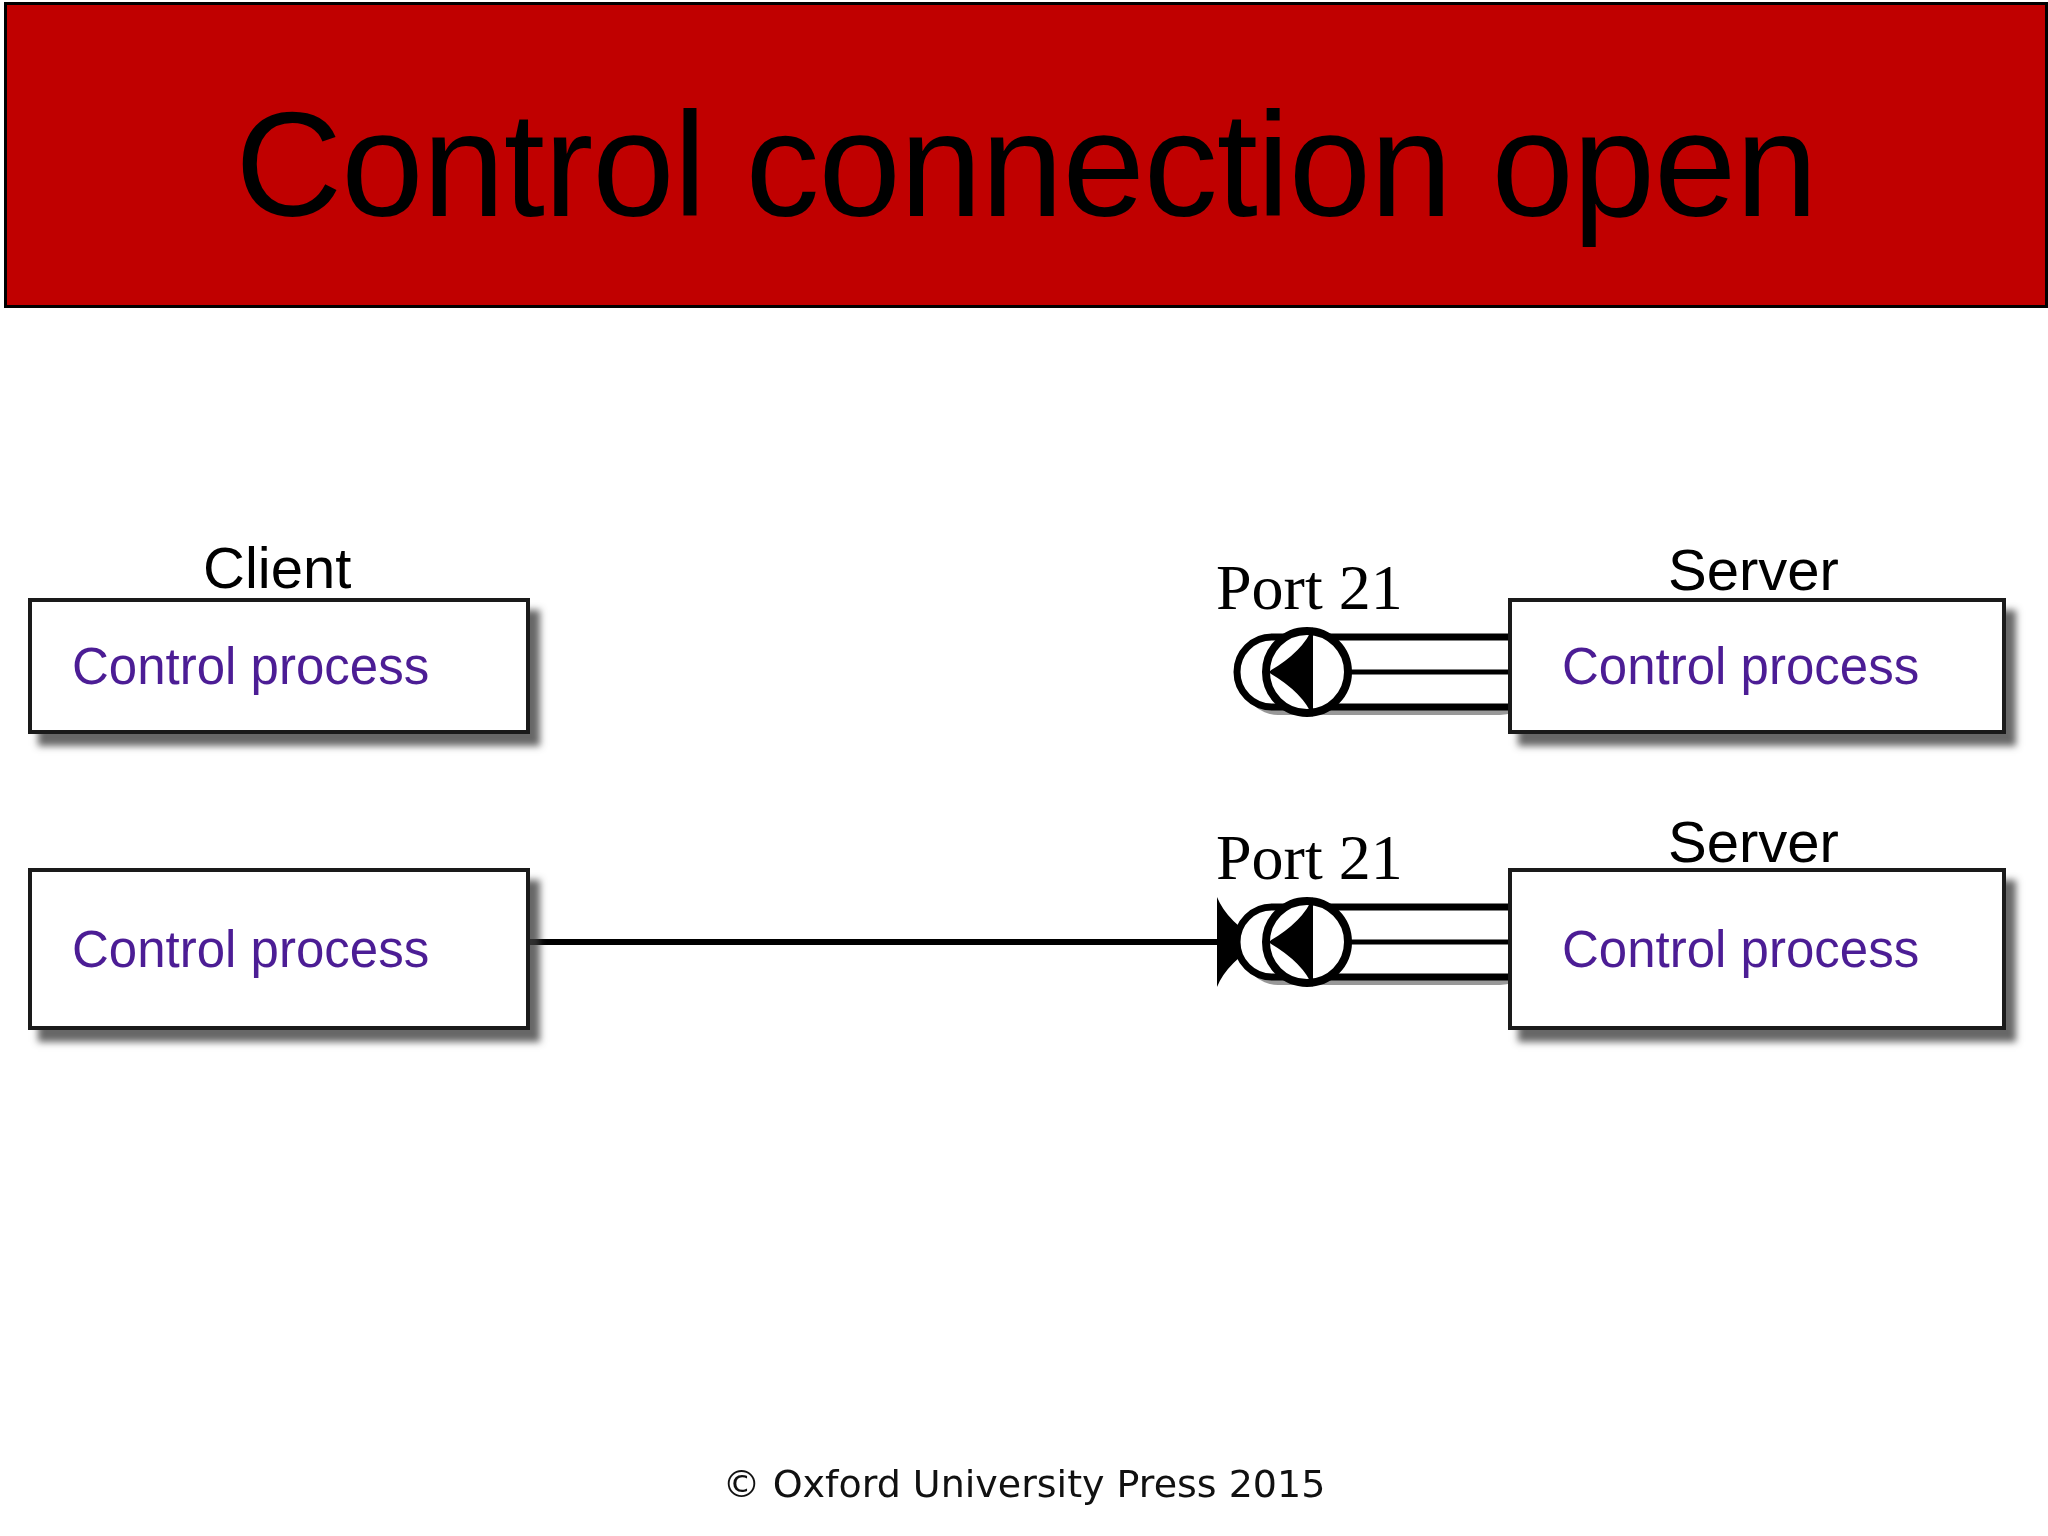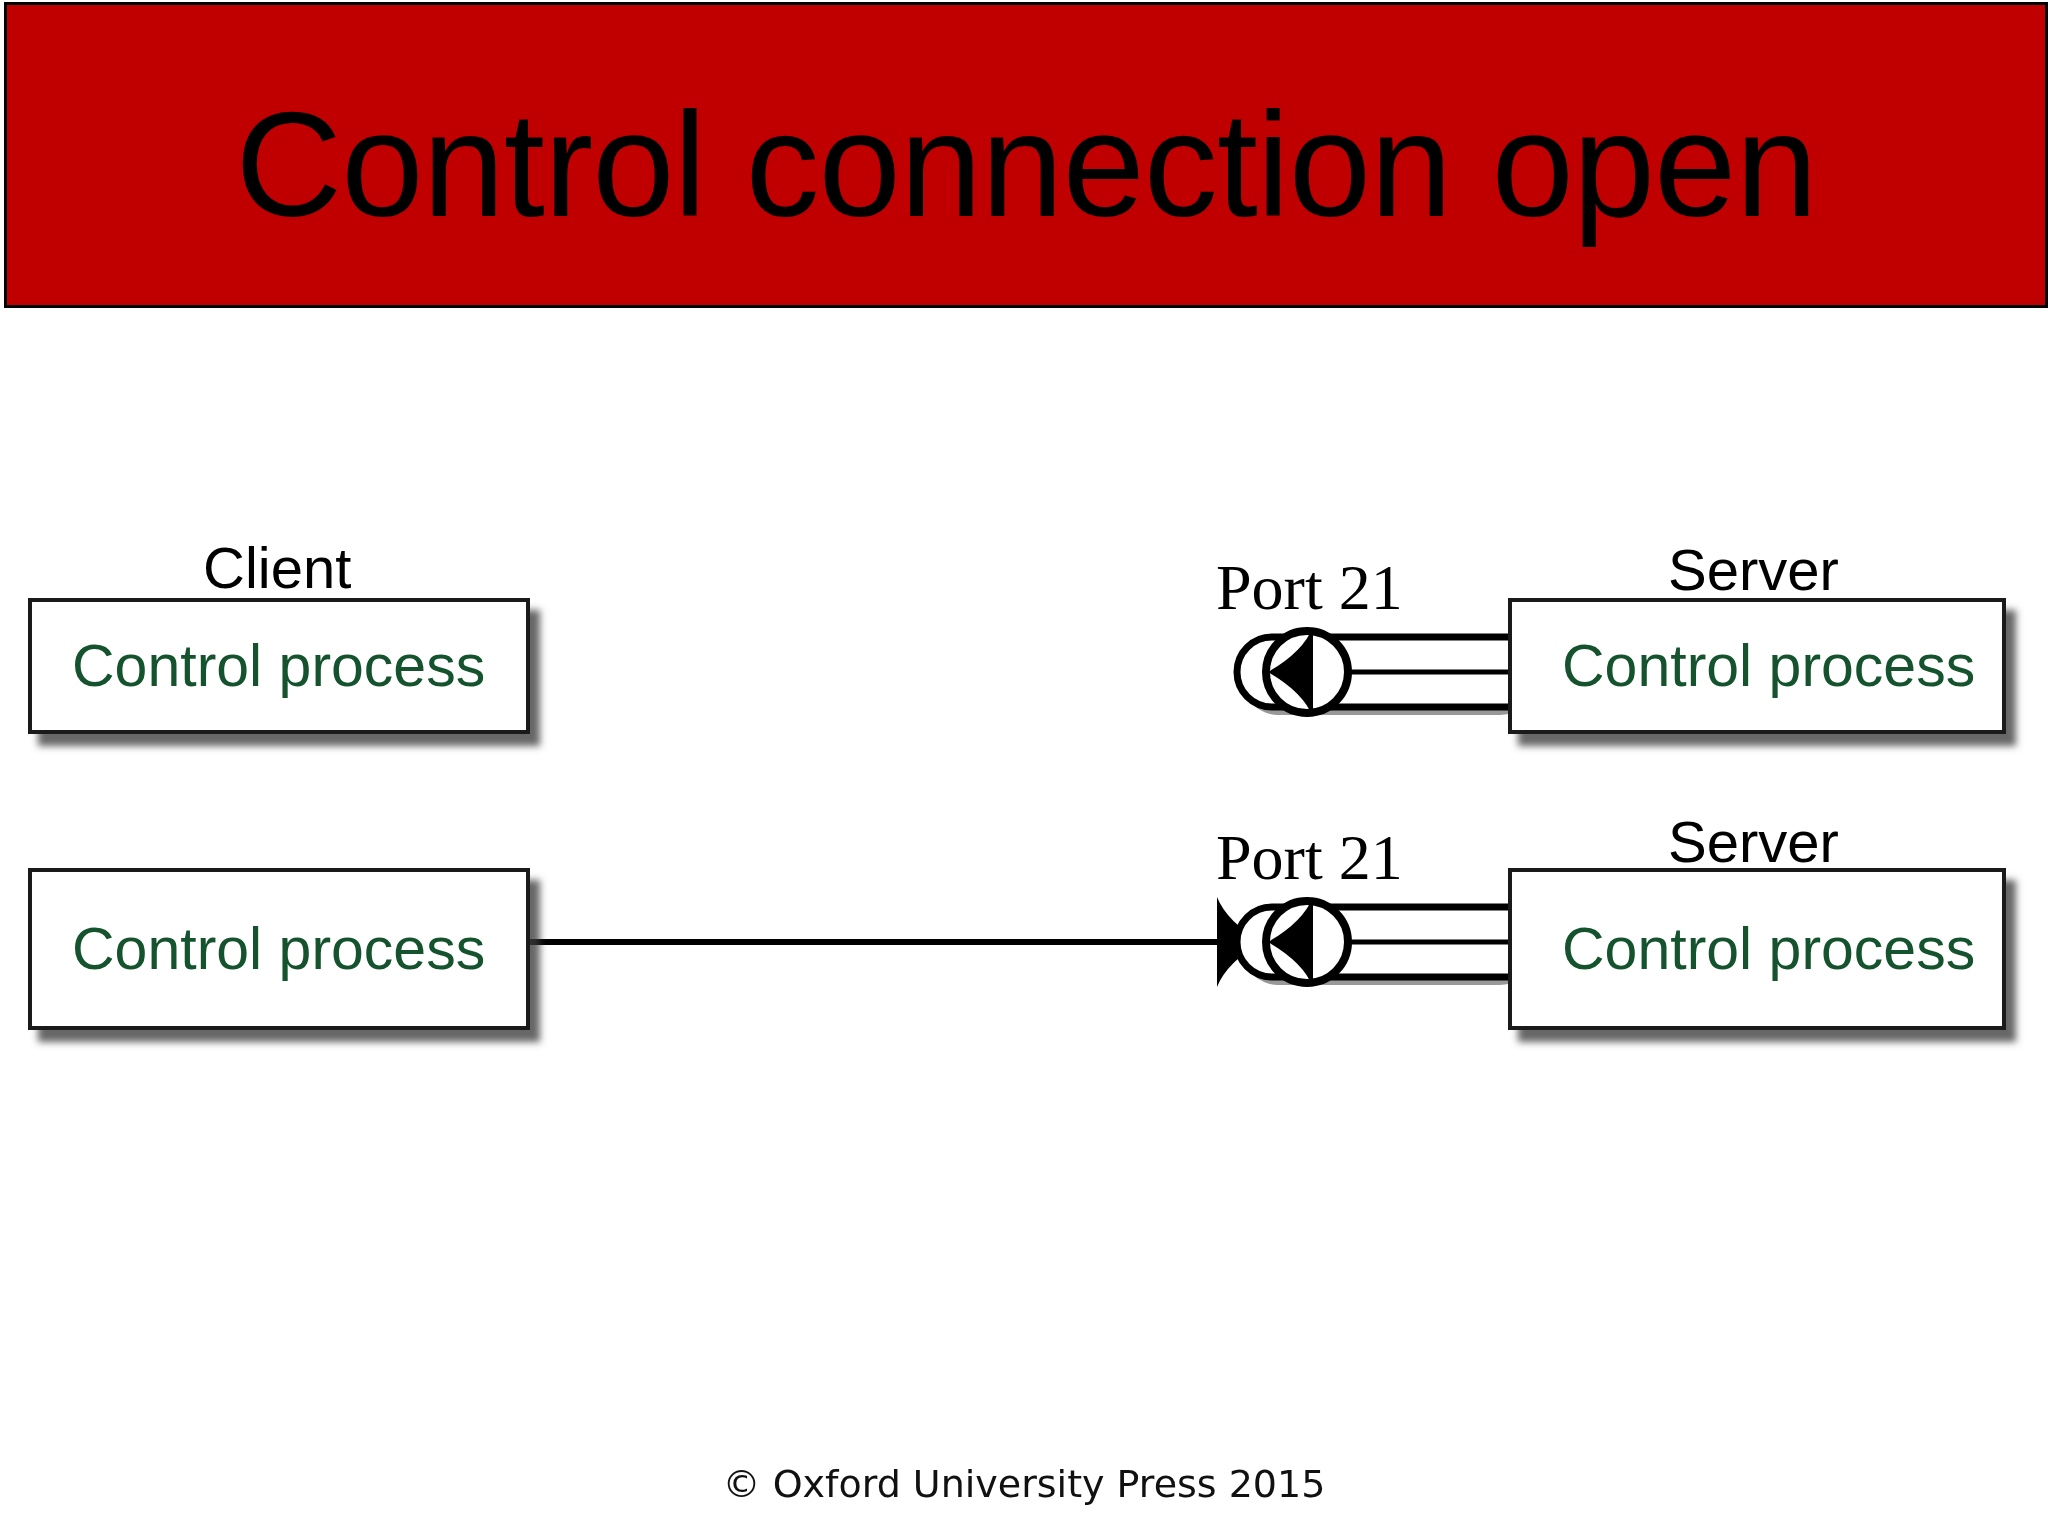--- a/index.html
+++ b/index.html
@@ -61,22 +61,22 @@
     background: #ffffff;
     border: 4px solid #1a1a1a;
     box-sizing: border-box;
     box-shadow: 10px 12px 7px rgba(60,60,60,0.78);
     display: flex;
     align-items: center;
     z-index: 4;
   }
   .proc-box .proc-label {
     font-family: "Liberation Sans", sans-serif;
-    font-size: 59px;
-    color: #14532d;
+    font-size: 51px;
+    color: #4c1d95;
     white-space: nowrap;
     line-height: 1;
   }
   .proc-box.client .proc-label { padding-left: 40px; }
   .proc-box.server .proc-label { padding-left: 50px; }
 
   #client-box-1 { left: 28px;   top: 598px; width: 502px; height: 136px; }
   #client-box-2 { left: 28px;   top: 868px; width: 502px; height: 162px; }
   #server-box-1 { left: 1508px; top: 598px; width: 498px; height: 136px; }
   #server-box-2 { left: 1508px; top: 868px; width: 498px; height: 162px; }

